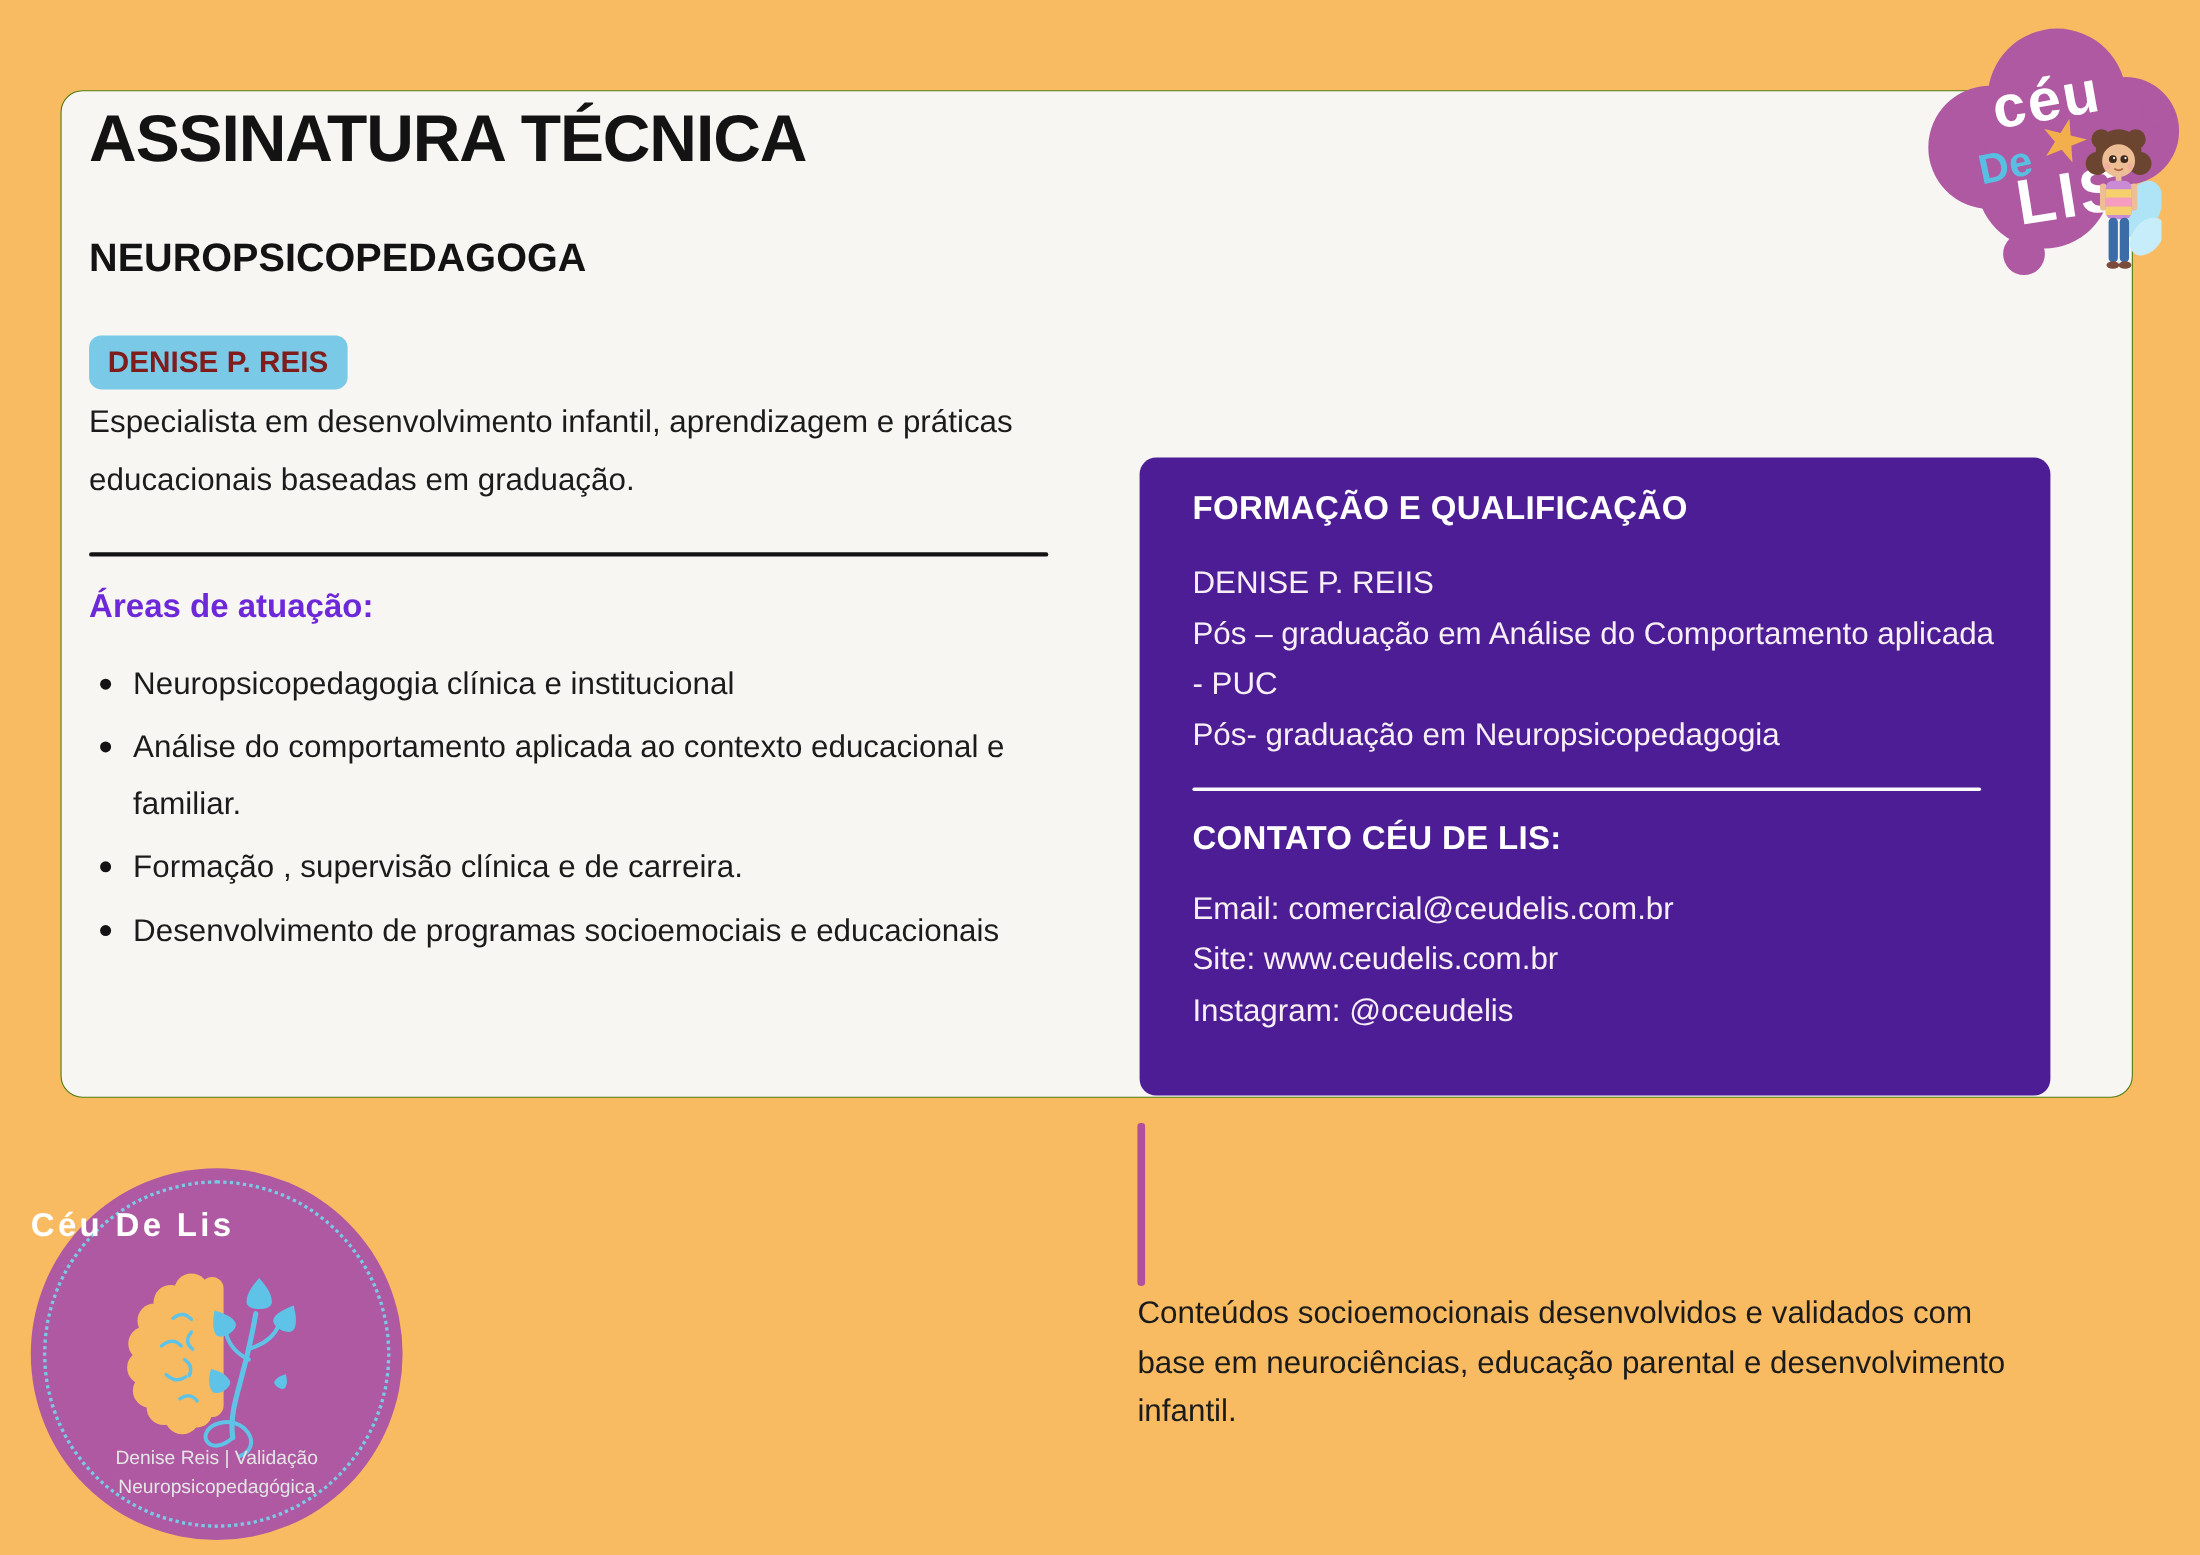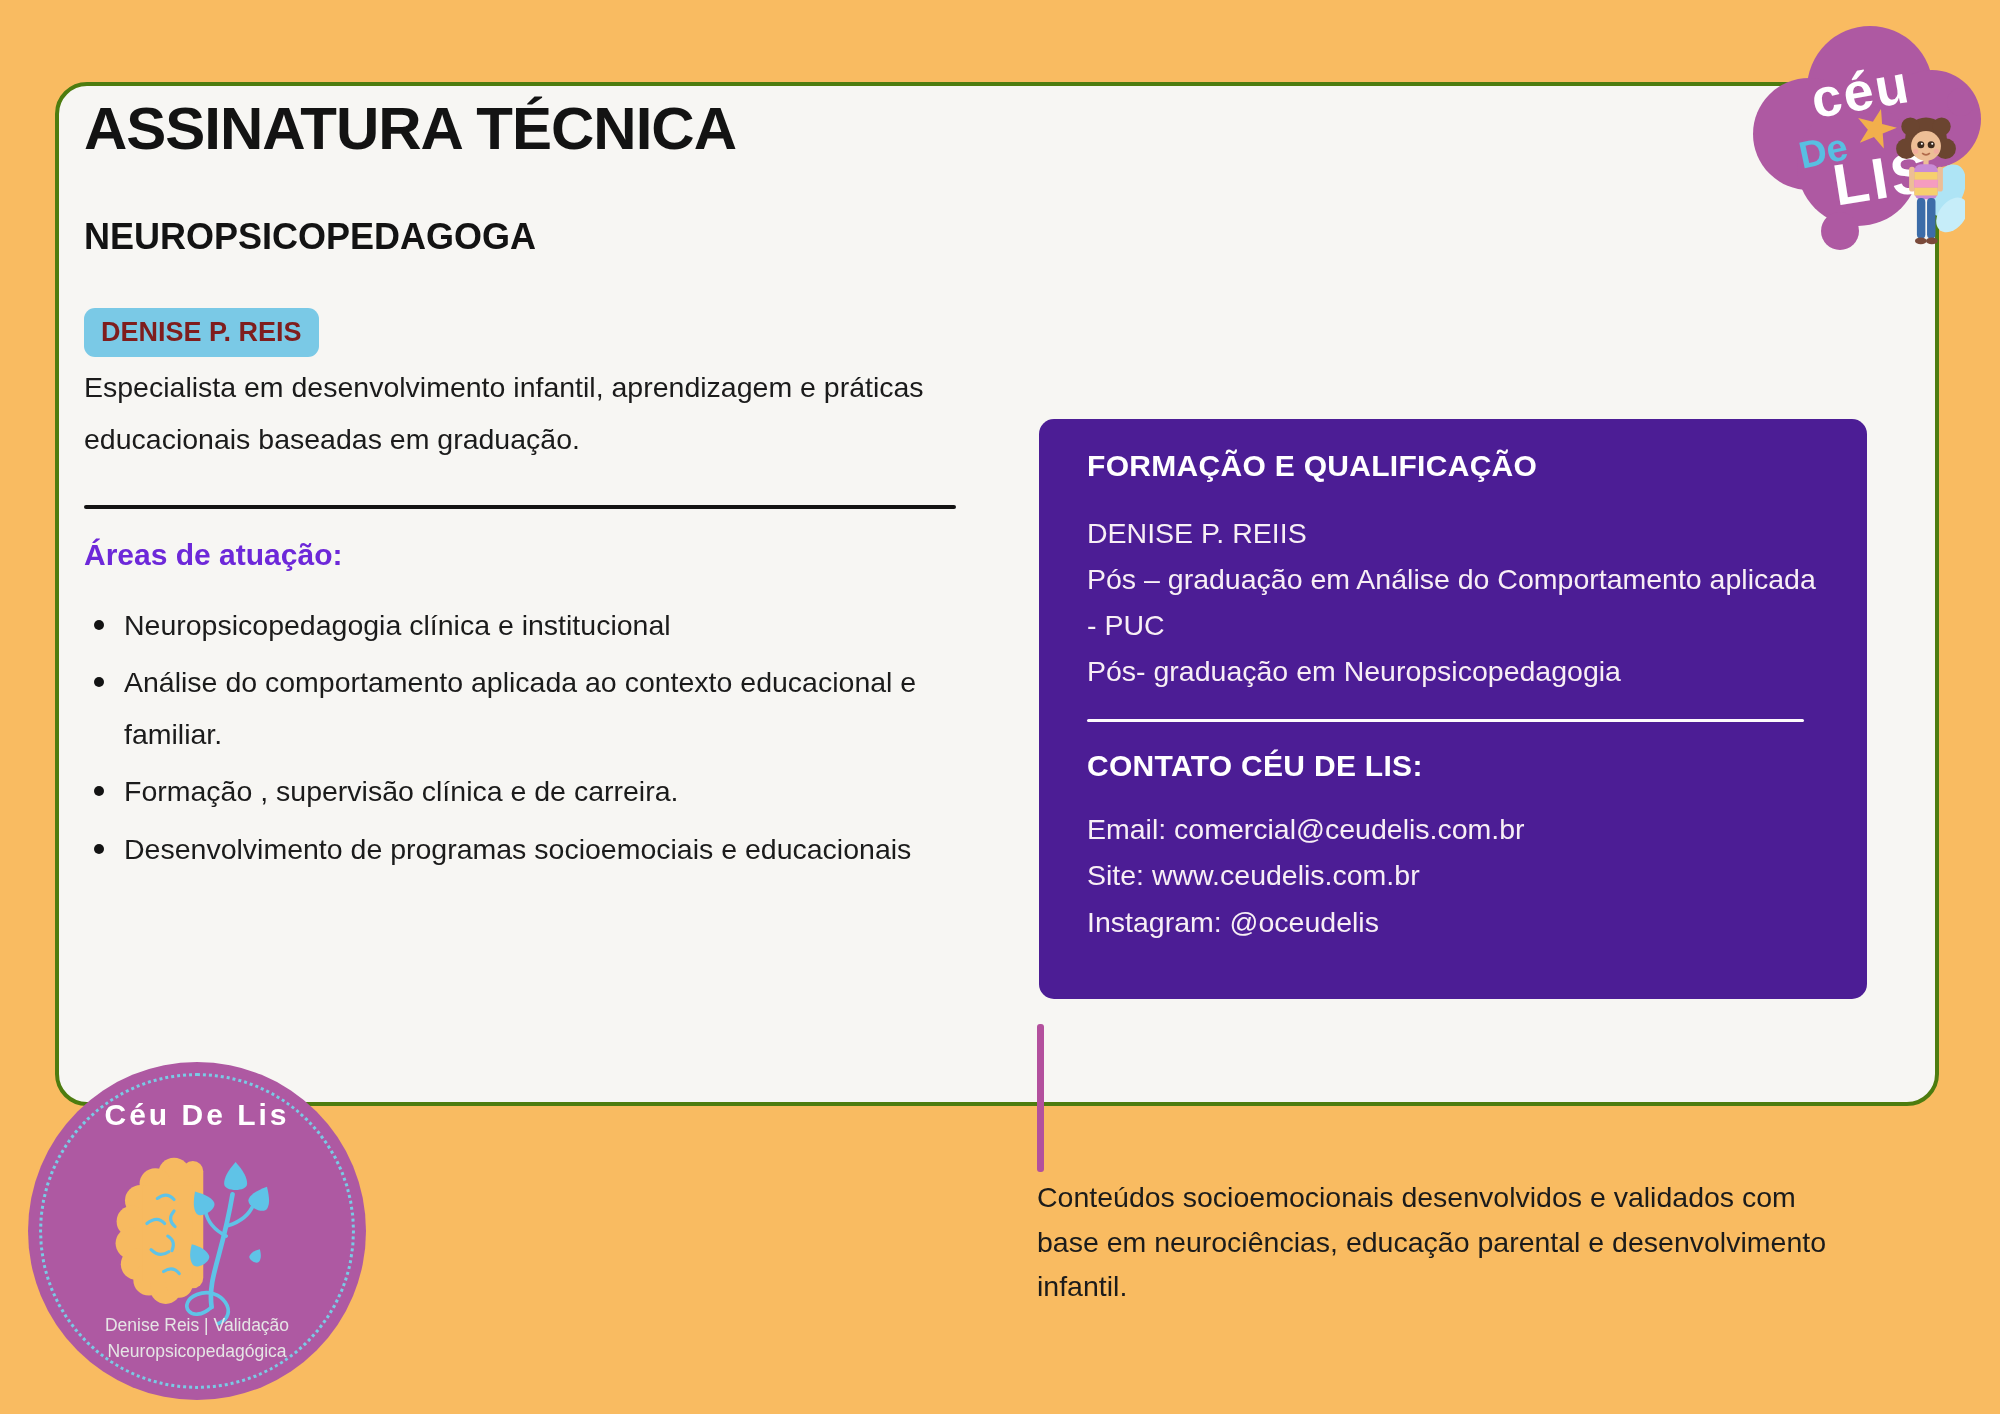--- a/index.html
+++ b/index.html
@@ -8,24 +8,24 @@
     position:relative;
     background:#F9BB61;
     font-family:"Liberation Sans", sans-serif;
     color:#151515;
     overflow:hidden;
   }
 
   
   .card {
     position:absolute; left:55px; top:82px;
-    width:1884px; height:1024px;
+    width:1884px; height:916px;
     background:#F7F6F3;
-    border:4px solid #4d7c0f;
-    border-radius:32px;
+    border:1px solid #4d7c0f;
+    border-radius:20px;
   }
 
   .title {
     position:absolute; left:25px; top:8px;
     font-size:60px; font-weight:bold; letter-spacing:-1px; color:#131313;
   }
   .subtitle {
     position:absolute; left:25px; top:130px;
     font-size:36px; font-weight:bold; color:#131313;
   }
@@ -125,21 +125,21 @@
   .seal {
     position:absolute; left:28px; top:1062px;
     width:338px; height:338px;
     background:#AE59A2; border-radius:50%; z-index:5;
   }
   .seal-ring {
     position:absolute; left:11px; top:11px; right:11px; bottom:11px;
     border:3px dotted #79CBE5; border-radius:50%;
   }
   .seal-brand {
-    position:absolute; top:36px; width:100%; text-align:center;
+    position:absolute; top:36px; width:100%; text-align:left;
     color:#FFFFFF; font-size:30px; font-weight:bold; letter-spacing:3px;
   }
   .seal-art { position:absolute; left:50%; top:78px; transform:translateX(-50%); }
   .seal-caption {
     position:absolute; bottom:36px; width:100%; text-align:center;
     color:#e5e5e5; font-size:17.5px; line-height:1.5;
   }
 </style>
 </head>
 <body>

